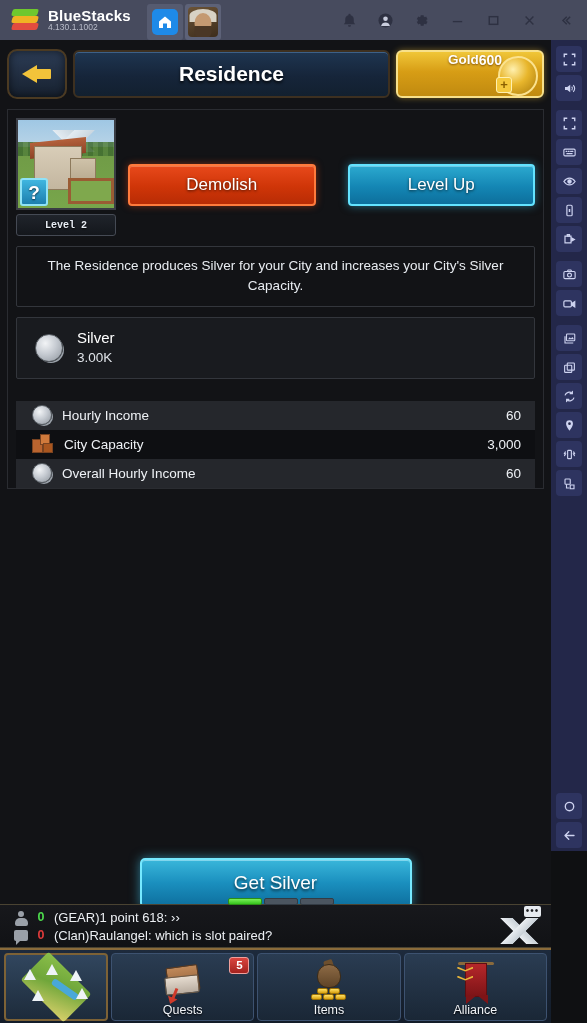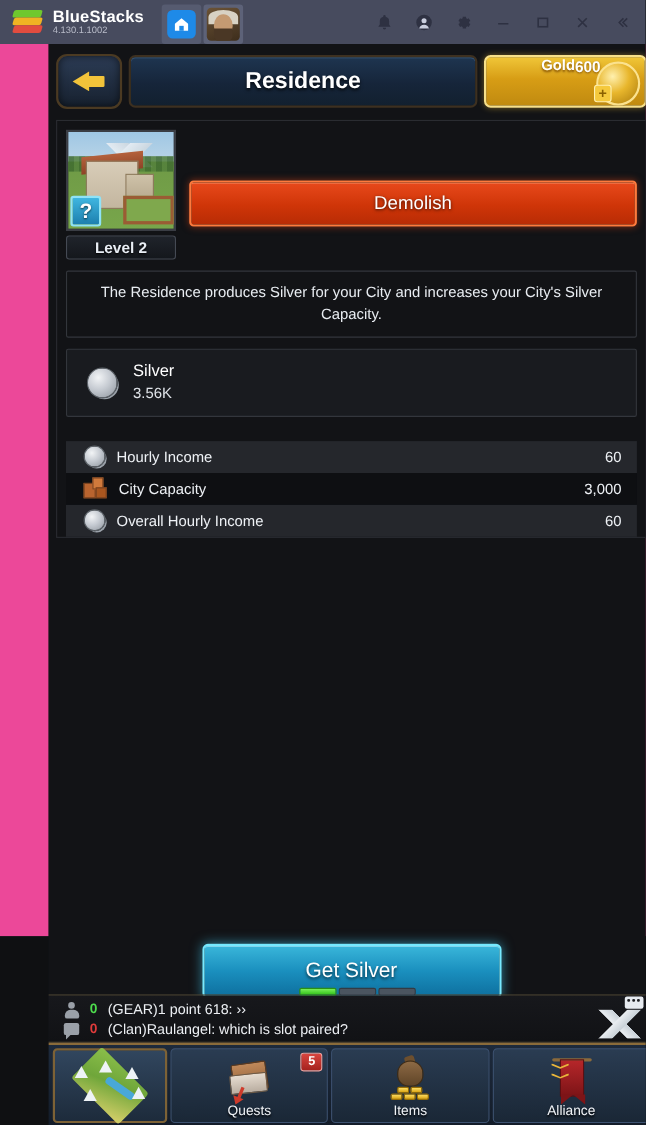--- a/index.html
+++ b/index.html
@@ -39,21 +39,21 @@
         width:17px; height:13px; border-radius:0 0 50% 50%; background:#4a3725; }
   .tab-avatar .hood { position:absolute; left:50%; top:6%; transform:translateX(-50%);
         width:27px; height:13px; border-radius:50% 50% 0 0; background:#d8d2c4; }
 
   .tb-right { margin-left:auto; display:flex; align-items:center; gap:0; padding-right:4px; }
   .tb-btn { width:36px; height:40px; display:flex; align-items:center; justify-content:center;
             color:#2e3142; }
   .tb-btn svg { display:block; }
 
   
-  .body-wrap { flex:1 1 auto; display:flex; min-height:0; background:#ec4899;padding-left:44px; }
+  .body-wrap { flex:1 1 auto; display:flex; min-height:0; background:#737373; }
   .game { position:relative; width:551px; height:983px; background:#121316; overflow:hidden; flex:0 0 551px; }
 
   
   .g-header { position:relative; height:55px; margin:6px 7px 0 7px; display:flex; align-items:center; gap:6px; }
   .backbtn {
     width:60px; height:50px; flex:0 0 60px; border-radius:10px;
     background:linear-gradient(180deg,#2c3c55 0%,#17212f 100%);
     border:2px solid #4b3a22; display:flex; align-items:center; justify-content:center;
     box-shadow:inset 0 0 8px rgba(0,0,0,.6);
   }
@@ -117,21 +117,21 @@
     position:absolute; left:2px; bottom:2px; width:28px; height:28px; border-radius:3px;
     background:linear-gradient(180deg,#3fb6e0 0%,#1d7fae 100%); border:2px solid #8fe2f7;
     color:#fff; font-size:19px; font-weight:bold; line-height:25px; text-align:center;
     text-shadow:0 1px 2px rgba(0,0,0,.7);
   }
   .level-pill {
     margin-top:4px; width:100px; height:22px; border-radius:3px;
     background:linear-gradient(180deg,#20242b 0%,#14171c 100%); border:1px solid #454a54;
     display:flex; align-items:center; justify-content:center;
   }
-  .level-pill span { font-size:14px; font-weight:bold; color:#e9eef5; text-shadow:0 1px 2px #000; }
+  .level-pill span { font-size:10px; font-weight:bold; color:#e9eef5; text-shadow:0 1px 2px #000;font-family:Liberation Mono, monospace; }
 
   .act-col { flex:1 1 auto; display:flex; align-items:flex-end; gap:32px; padding-top:46px; }
   .btn {
     flex:1 1 0; height:42px; border-radius:4px; display:flex; align-items:center; justify-content:center;
     font-size:17px; color:#fff; text-shadow:0 1px 3px rgba(0,0,0,.75); font-weight:normal;
   }
   .btn-demolish {
     background:linear-gradient(180deg,#e8491b 0%,#cf3508 55%,#b82c05 100%);
     border:2px solid #ff7a3c; box-shadow:0 0 7px rgba(230,70,20,.5), inset 0 1px 0 rgba(255,190,150,.4);
   }
@@ -407,30 +407,31 @@
               <div class="fence"></div>
               <div class="qbadge">?</div>
             </div>
             <div class="level-pill">
               <span>Level 2</span>
             </div>
           </div>
 
           <div class="act-col">
             <div class="btn btn-demolish">Demolish</div>
+            <div class="btn btn-levelup">Level Up</div>
           </div>
         </div>
 
         <div class="desc">The Residence produces Silver for your City and increases your City's Silver Capacity.</div>
 
         <div class="silver-box">
           <div class="coin"></div>
           <div class="silver-txt">
             <div class="t">Silver</div>
-            <div class="v">3.56K</div>
+            <div class="v">3.00K</div>
           </div>
         </div>
 
         <div class="stat-list">
           <div class="stat-row alt">
             <div class="coin sm"></div>
             <div class="lbl">Hourly Income</div>
             <div class="val">60</div>
           </div>
           <div class="stat-row dark">

